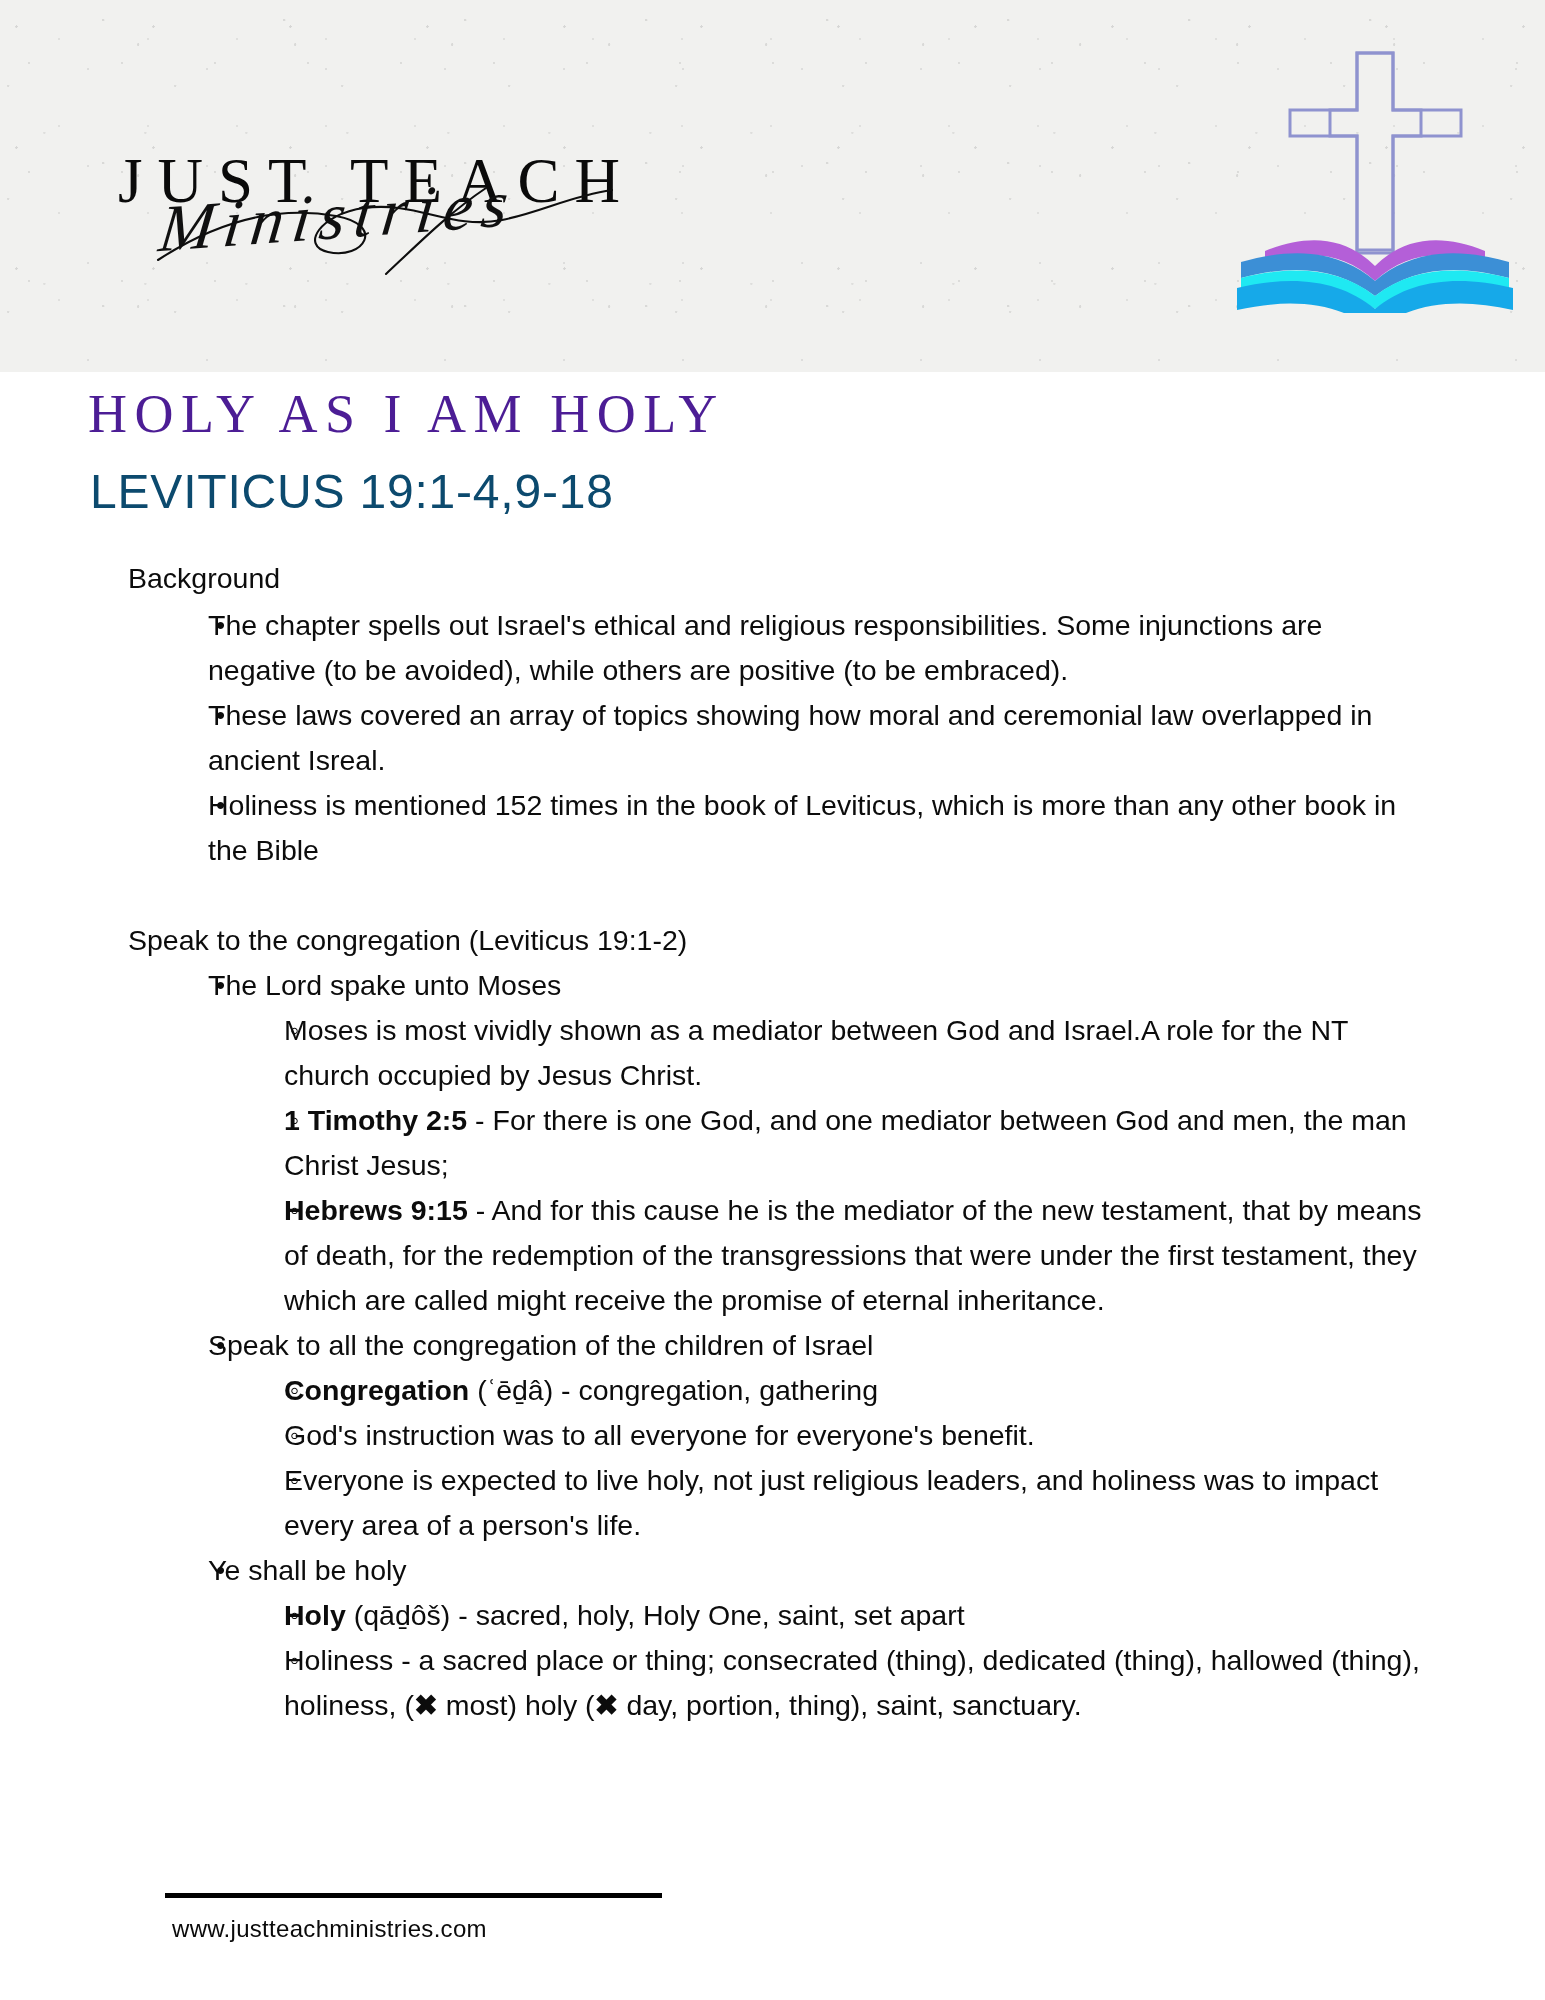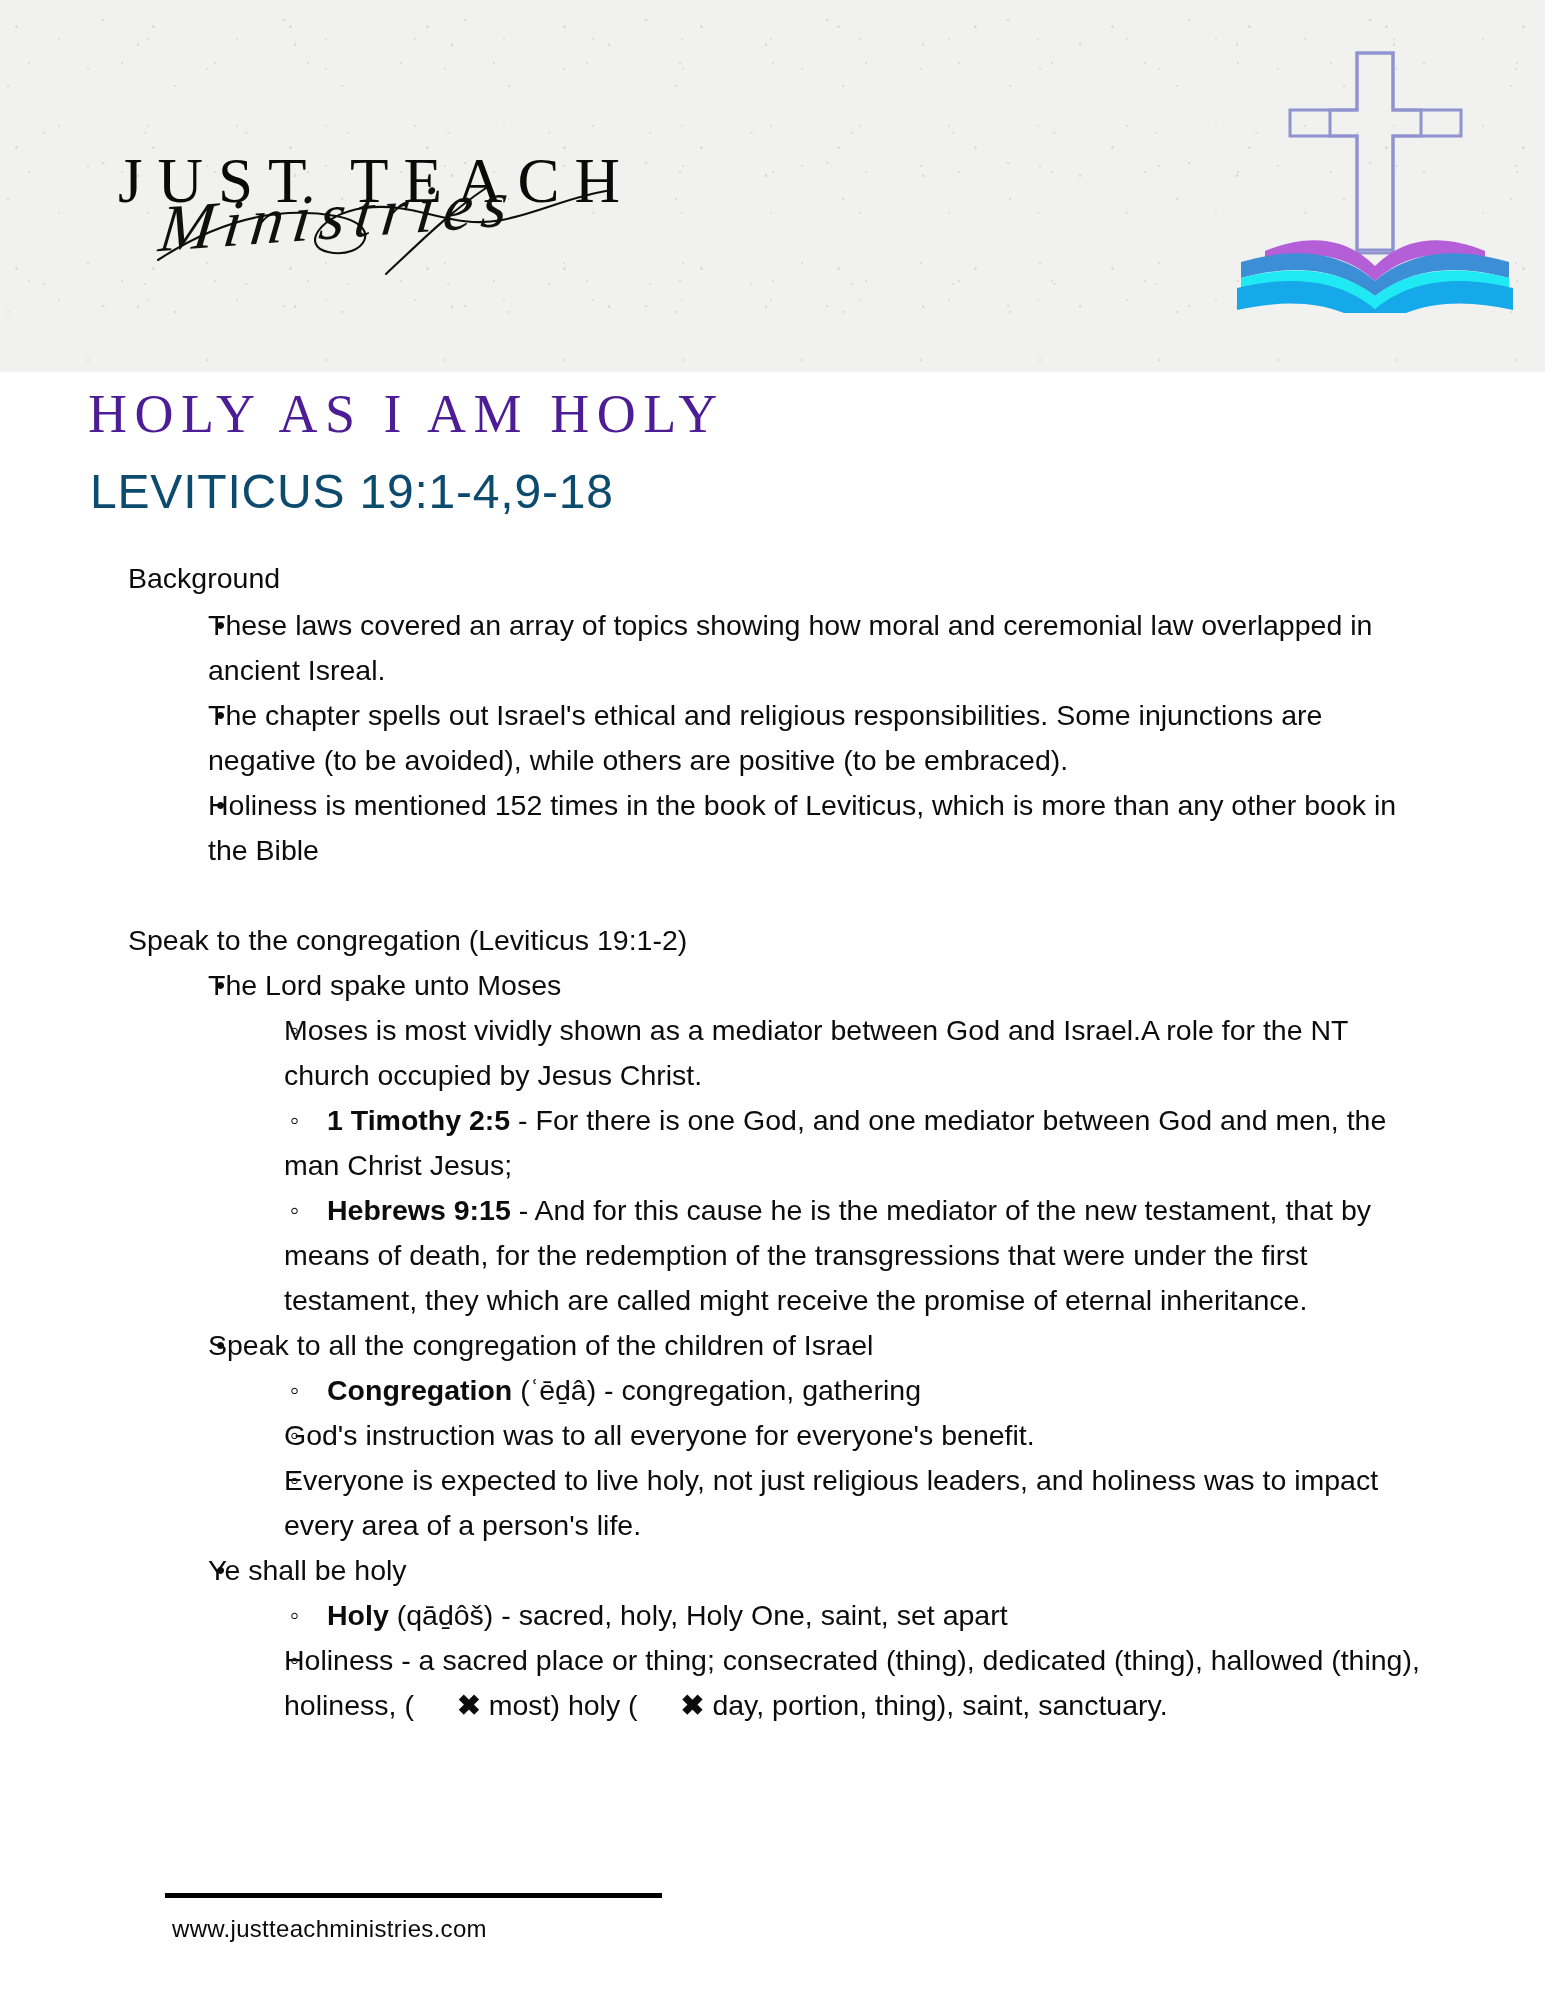--- a/index.html
+++ b/index.html
@@ -154,21 +154,21 @@
     margin: 0;
   }
   ul.lvl2 > li > .txt::before {
     content: "\25E6";
     position: absolute;
     left: 6px;
     font-size: 26px;
     line-height: 45px;
   }
   .txt { display: block; position: relative; }
-  .b { font-weight: bold; margin-left: 43px; }
+  .b { font-weight: bold; }
 
   
   .footer-rule {
     position: absolute;
     left: 165px;
     top: 1893px;
     width: 497px;
     height: 5px;
     background: #000;
   }
@@ -217,24 +217,24 @@
 
 <div class="doc-title">HOLY AS I AM HOLY</div>
 <div class="doc-subtitle">LEVITICUS 19:1-4,9-18</div>
 
 <div class="content">
 
   <div class="section-head">Background</div>
 
   <ul class="lvl1">
     <li>
+      <span class="txt">The chapter spells out Israel's ethical and religious responsibilities. Some injunctions are negative (to be avoided), while others are positive (to be embraced).</span>
+    </li>
+    <li>
       <span class="txt">These laws covered an array of topics showing how moral and ceremonial law overlapped in ancient Isreal.</span>
-    </li>
-    <li>
-      <span class="txt">The chapter spells out Israel's ethical and religious responsibilities. Some injunctions are negative (to be avoided), while others are positive (to be embraced).</span>
     </li>
     <li>
       <span class="txt">Holiness is mentioned 152 times in the book of Leviticus, which is more than any other book in the Bible</span>
     </li>
   </ul>
 
   <div class="spacer"></div>
 
   <div class="plain-line">Speak to the congregation (Leviticus 19:1-2)</div>
 

